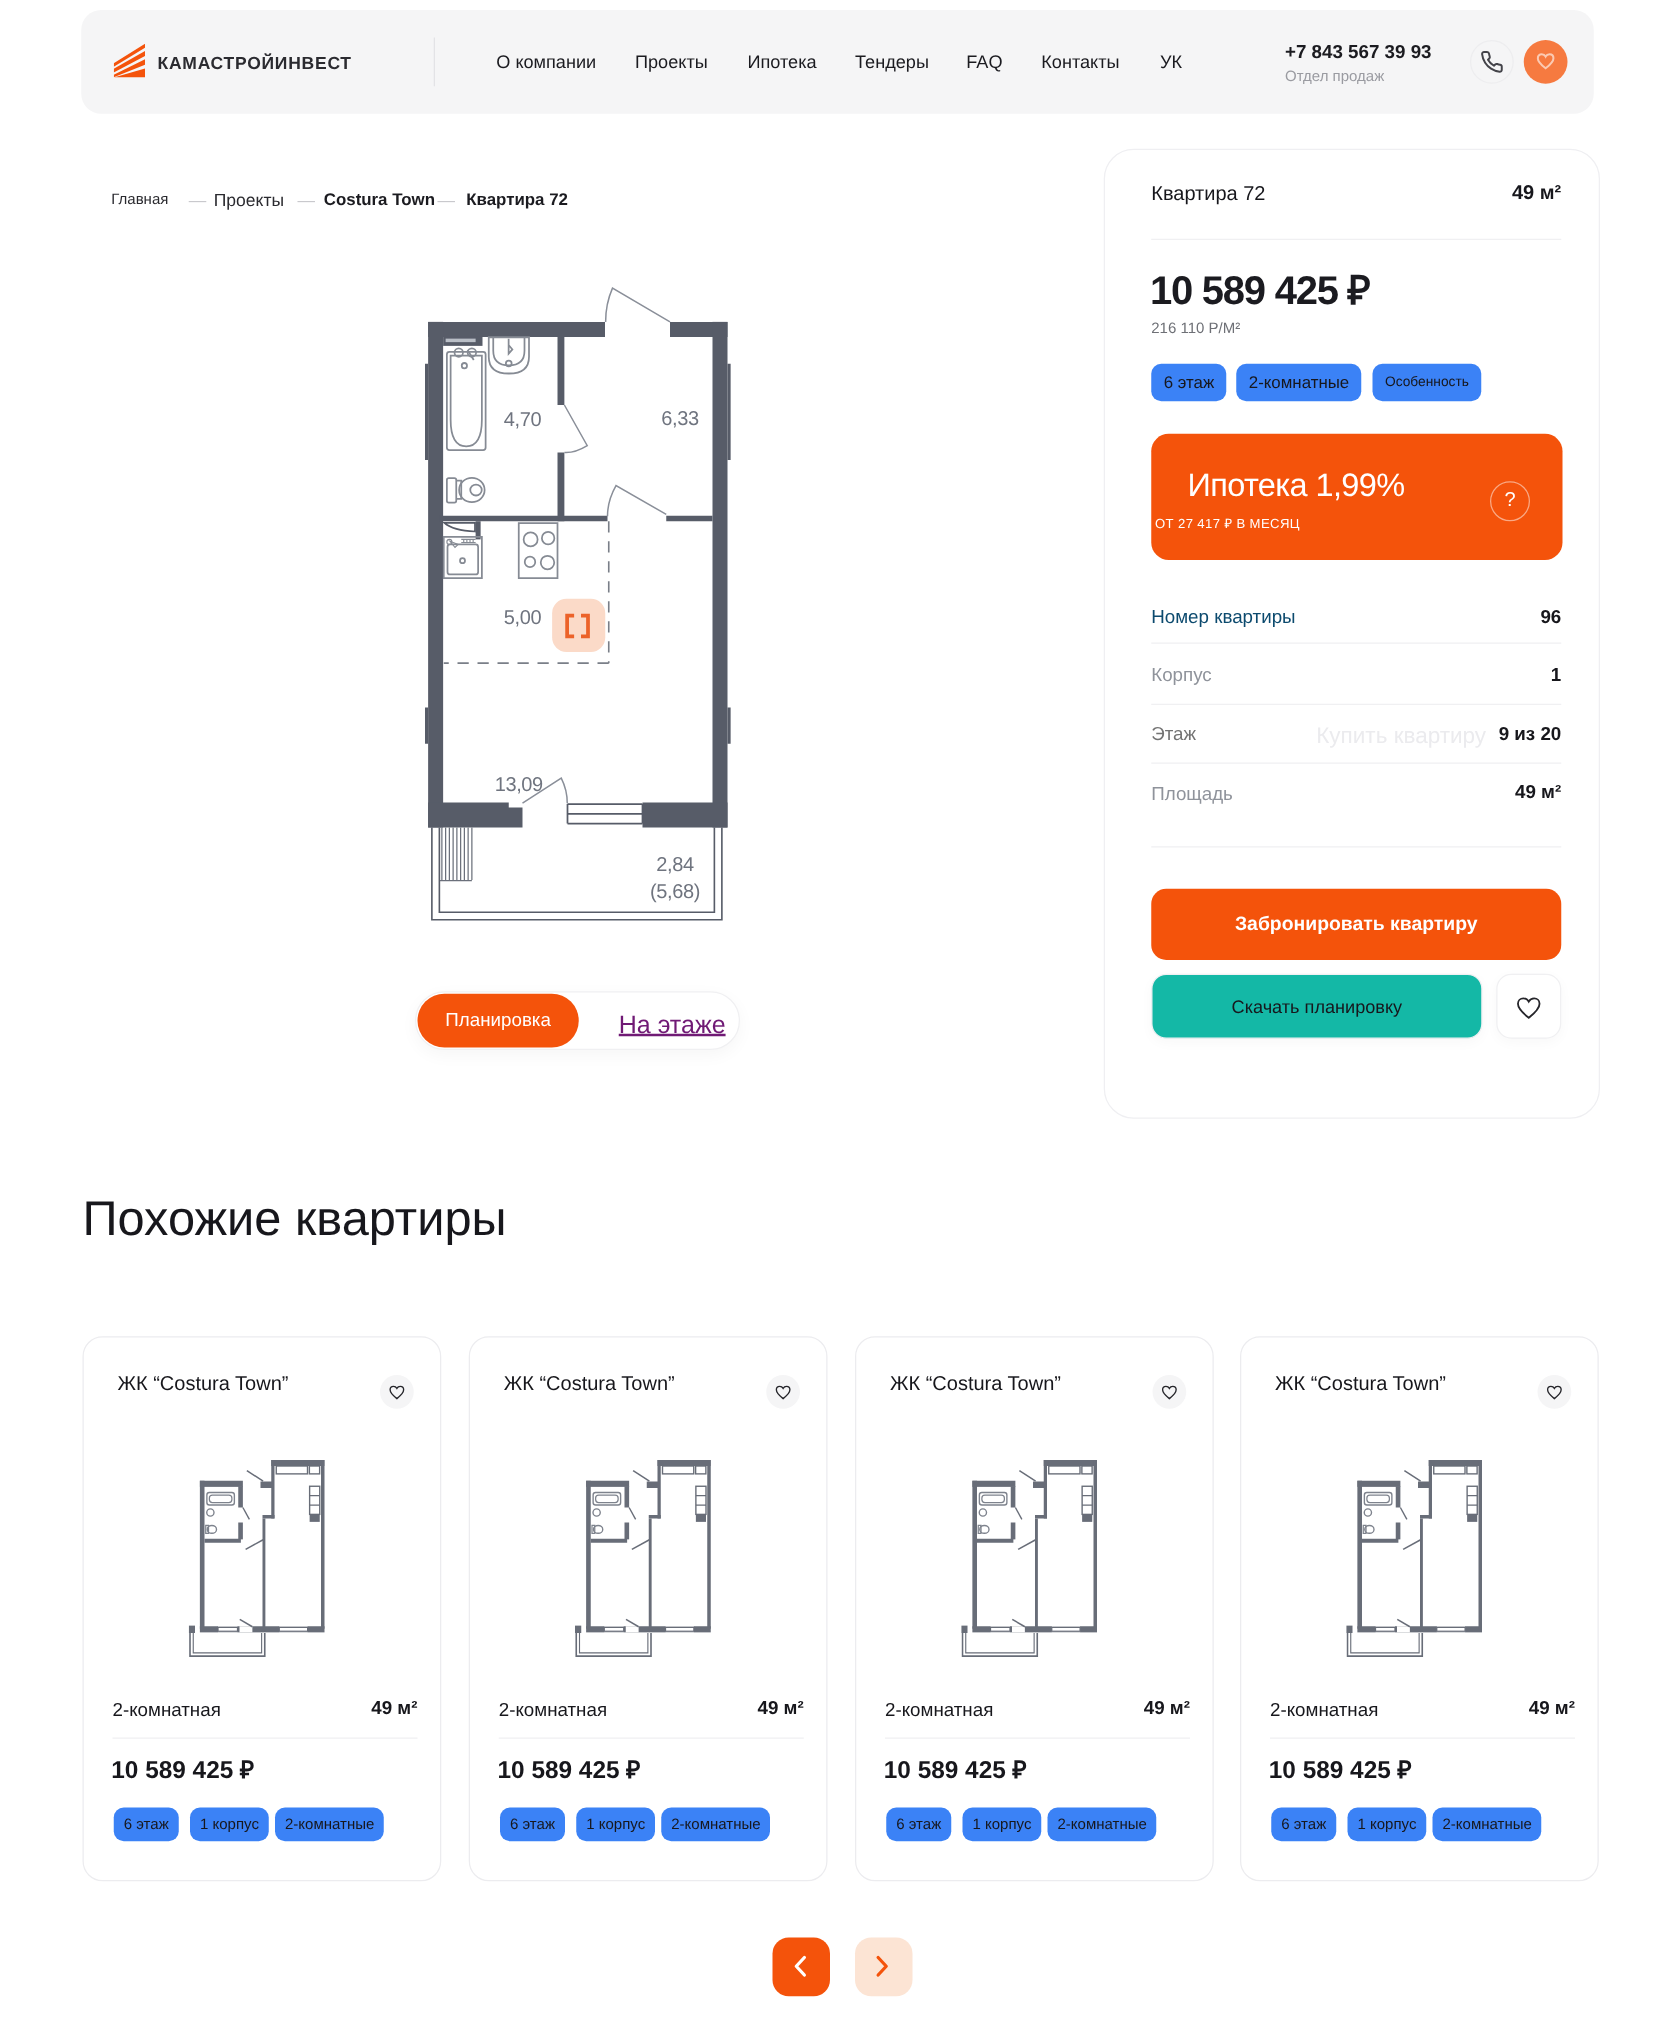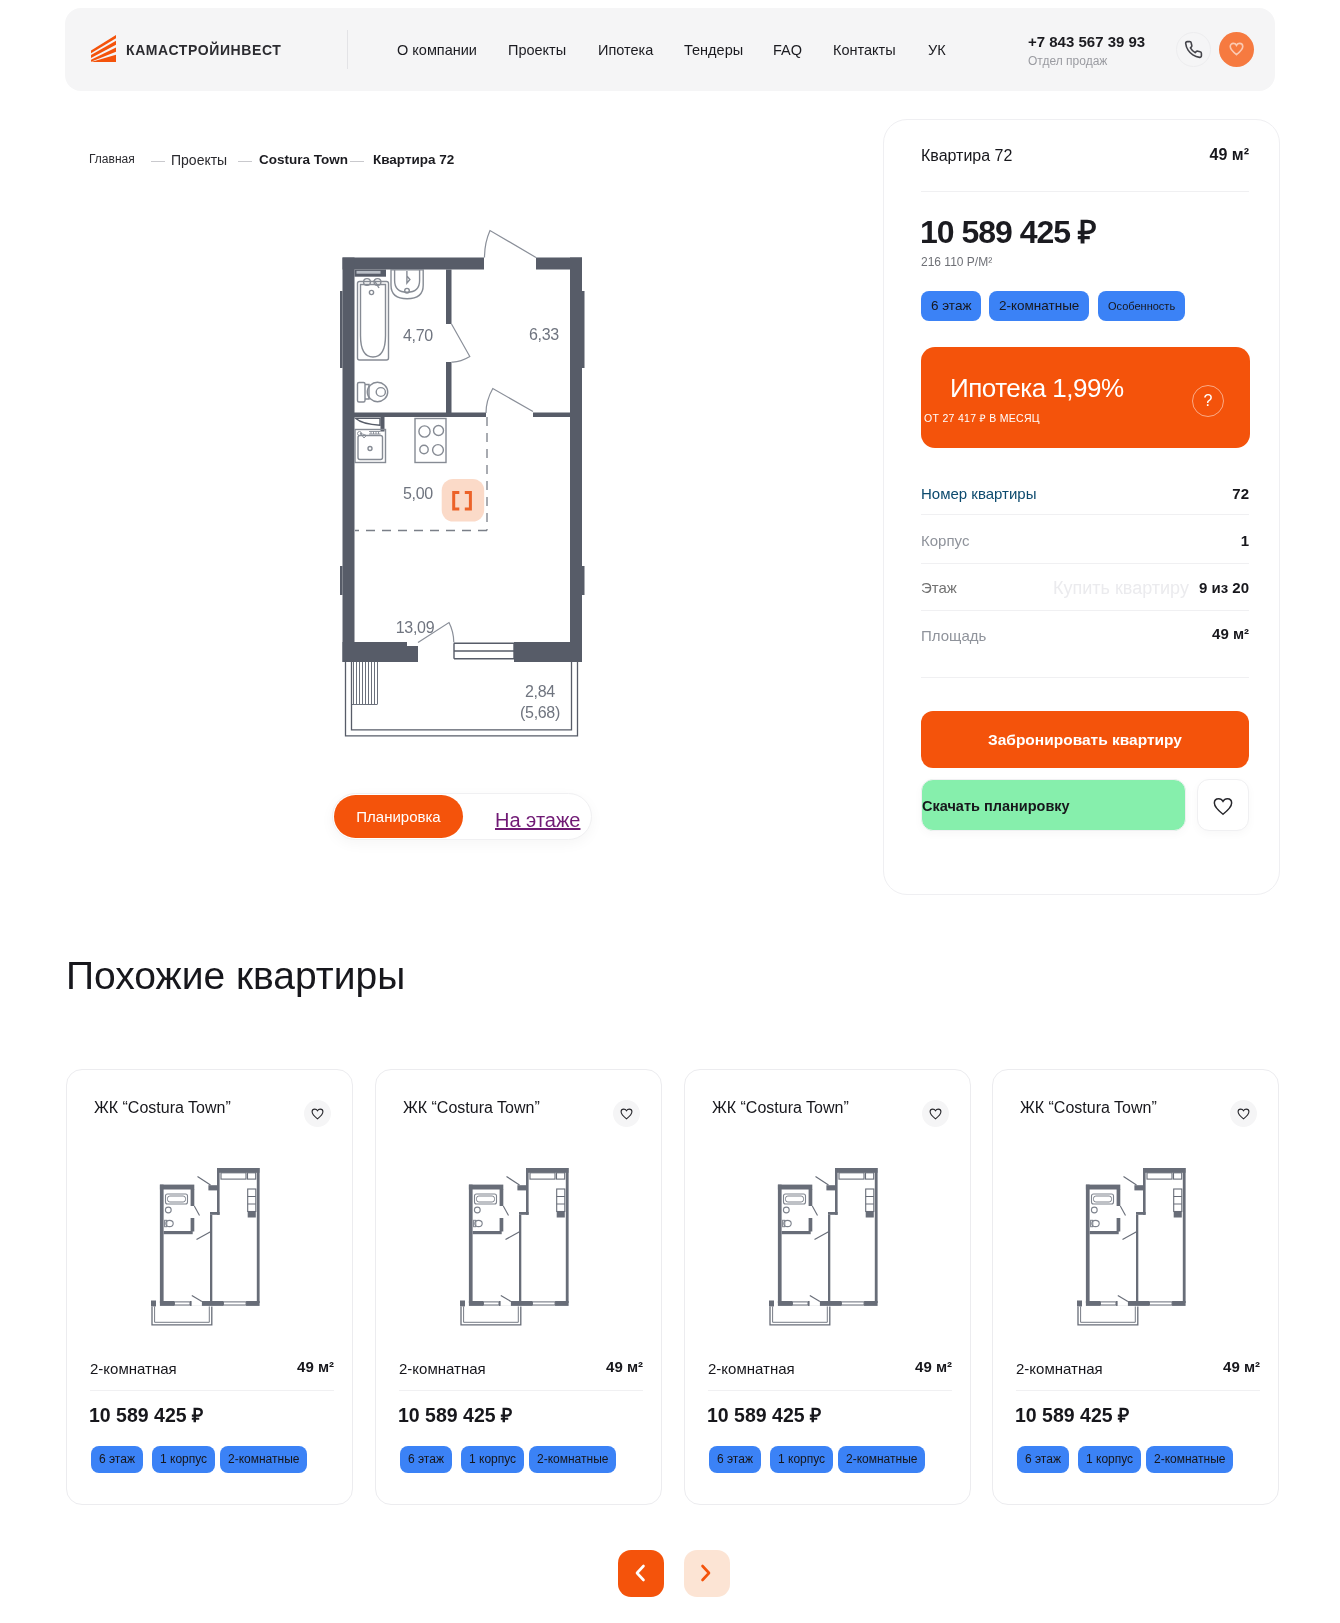--- a/index.html
+++ b/index.html
@@ -190,40 +190,40 @@
 <div class="abs chip" style="left:989px; top:291px; height:30px; line-height:30px; padding:0 10px; font-size:13.5px;">2-комнатные</div>
 <div class="abs chip" style="left:1098px; top:291px; height:30px; line-height:30px; padding:0 10px; font-size:11px;">Особенность</div>
 
 <div class="abs" style="left:921px; top:347px; width:329px; height:101px; background:#f4530b; border-radius:14px;"></div>
 <div class="abs" style="left:950px; top:373px; font-size:26px; letter-spacing:-0.5px; color:#fff;">Ипотека 1,99%</div>
 <div class="abs" style="left:924px; top:411px; font-size:10.5px; letter-spacing:0.3px; color:#fff;">ОТ 27 417 ₽ В МЕСЯЦ</div>
 
 <div class="abs" style="left:1192px; top:385px; width:32px; height:32px; border:1.5px solid rgba(255,255,255,0.5); border-radius:50%; color:#fff; font-size:16px; text-align:center; line-height:30px;">?</div>
 
 <div class="abs" style="left:921px; top:485px; font-size:15px; color:#0c4a6e;">Номер квартиры</div>
-<div class="abs" style="left:1100px; top:485px; width:149px; text-align:right; font-size:15px; font-weight:bold;">72</div>
+<div class="abs" style="left:1100px; top:485px; width:149px; text-align:right; font-size:15px; font-weight:bold;">96</div>
 <div class="abs" style="left:921px; top:514px; width:328px; height:1px; background:#f0f0f2;"></div>
 
 <div class="abs" style="left:921px; top:532px; font-size:15px; color:#8f939b;">Корпус</div>
 <div class="abs" style="left:1100px; top:532px; width:149px; text-align:right; font-size:15px; font-weight:bold;">1</div>
 <div class="abs" style="left:921px; top:563px; width:328px; height:1px; background:#f0f0f2;"></div>
 
 <div class="abs" style="left:921px; top:579px; font-size:15px; color:#737373;">Этаж</div>
 
 <div class="abs" style="left:1053px; top:578px; font-size:18px; color:#ebebee;">Купить квартиру</div>
 <div class="abs" style="left:1100px; top:579px; width:149px; text-align:right; font-size:15px; font-weight:bold;">9 из 20</div>
 <div class="abs" style="left:921px; top:610px; width:328px; height:1px; background:#f0f0f2;"></div>
 
 <div class="abs" style="left:921px; top:627px; font-size:15px; color:#8f939b;">Площадь</div>
 <div class="abs" style="left:1100px; top:625px; width:149px; text-align:right; font-size:15px; font-weight:bold;">49 м²</div>
 <div class="abs" style="left:921px; top:677px; width:328px; height:1px; background:#f0f0f2;"></div>
 
 <div class="abs" style="left:921px; top:711px; width:328px; height:57px; background:#f4530b; border-radius:12px; color:#fff; font-size:15.5px; font-weight:600; text-align:center; line-height:57px;">Забронировать квартиру</div>
 
-<div class="abs" style="left:921px; top:779px; width:265px; height:52px; background:#86efac; border:1px solid #f0f0f2; border-radius:12px; font-size:14.5px; font-weight:700; line-height:52px; box-shadow:0 3px 10px rgba(0,0,0,0.03);">Скачать планировку</div>
+<div class="abs" style="left:921px; top:779px; width:265px; height:52px; background:#14b8a6; border:1px solid #f0f0f2; border-radius:12px; font-size:14.5px; font-weight:400; text-align:center; line-height:52px; box-shadow:0 3px 10px rgba(0,0,0,0.03);">Скачать планировку</div>
 
 <div class="abs" style="left:1197px; top:779px; width:52px; height:52px; background:#fff; border:1px solid #f0f0f2; border-radius:12px; box-shadow:0 3px 10px rgba(0,0,0,0.03);"></div>
 <svg class="abs" style="left:1212px; top:797px;" width="22" height="19" viewBox="0 0 24 22" fill="none" stroke="#26262b" stroke-width="1.7">
   <path d="M12 20 C 5 14.5 2 11 2 7 C 2 4 4.2 2 7 2 C 9 2 11 3.2 12 5 C 13 3.2 15 2 17 2 C 19.8 2 22 4 22 7 C 22 11 19 14.5 12 20 Z"></path>
 </svg>
 
 <div class="abs" style="left:66px; top:954px; font-size:39px; font-weight:500; color:#17171c;">Похожие квартиры</div>
 
 <svg width="0" height="0" style="position:absolute;">
   <defs>

